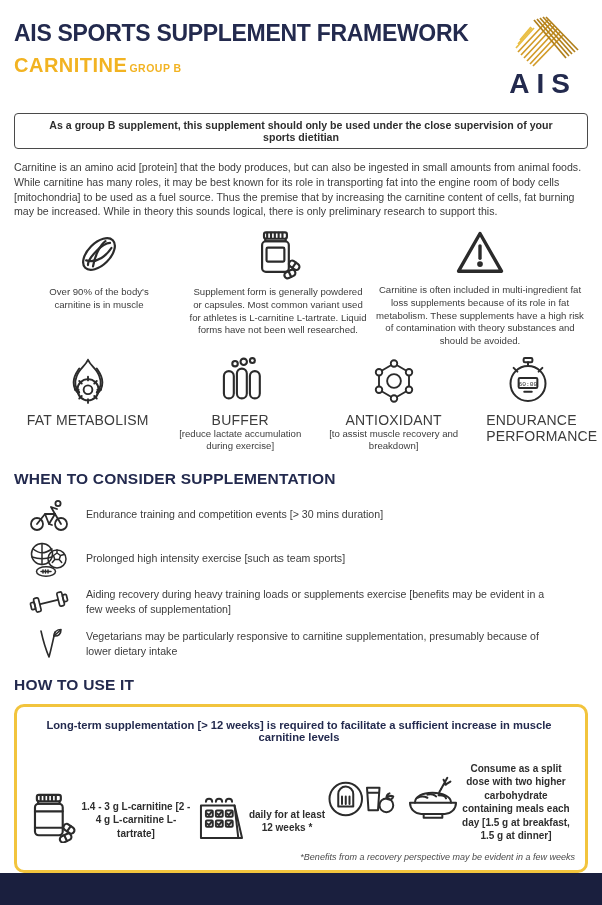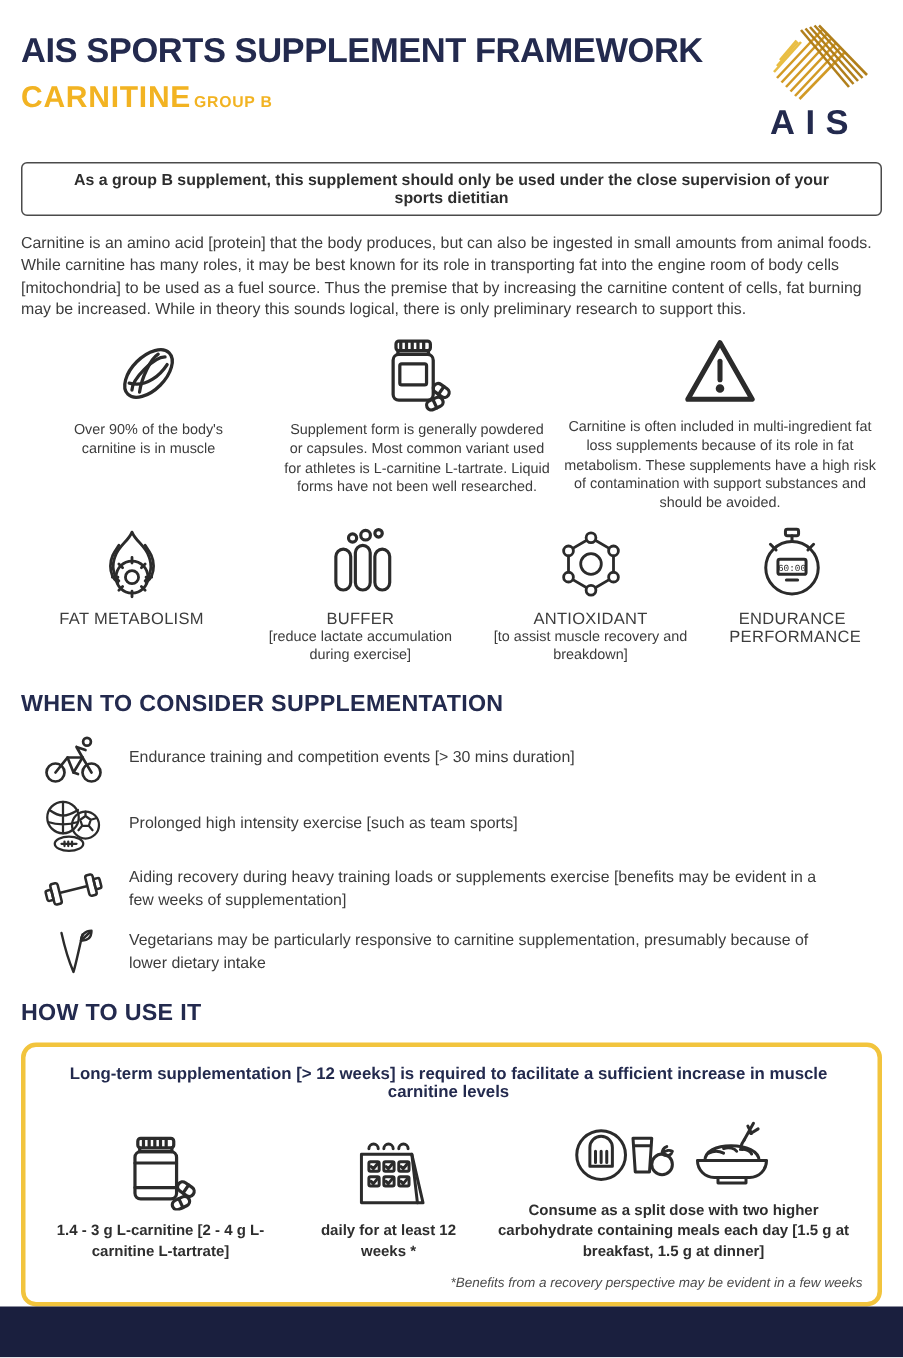--- a/index.html
+++ b/index.html
@@ -8,21 +8,21 @@
   .page { width:602px; height:905px; background:#fff; overflow:hidden; display:flex; flex-direction:column; }
   .content { padding:20px 14px 0 14px; flex:1; }
 
   
   .header { display:flex; justify-content:space-between; align-items:flex-start; }
   .h-title { font-size:23px; font-weight:bold; color:#232A4E; letter-spacing:-0.3px; }
   .h-sub { margin-top:7px; display:flex; align-items:baseline; gap:2px; }
   .h-supp { font-size:20px; font-weight:bold; color:#F2B322; letter-spacing:0.5px; }
   .h-group { font-size:10.5px; font-weight:bold; color:#F2B322; letter-spacing:0.5px; }
   .ais-logo { text-align:center; margin-right:6px; margin-top:-6px; }
-  .ais-logo .ais-word { font-size:23px; font-weight:bold; color:#232A4E; letter-spacing:7px; margin-top:-2px; margin-left:0; }
+  .ais-logo .ais-word { font-size:28px; font-weight:bold; color:#232A4E; letter-spacing:7px; margin-top:-2px; margin-left:0; }
 
   
   .notice { margin-top:13px; border:1.5px solid #4a4a4a; border-radius:4px; padding:5px 24px;
             text-align:center; font-size:10.6px; font-weight:bold; color:#2e2e2e; }
 
   
   .intro { margin-top:11px; font-size:10.6px; line-height:1.4; color:#3c3c3c; }
 
   
   .facts { margin-top:9px; display:flex; align-items:flex-start; }
@@ -36,37 +36,37 @@
   .fact.f3 .cap { max-width:214px; }
 
   
   .sec-head { font-size:15.5px; font-weight:bold; color:#232A4E; letter-spacing:0.2px; }
   .benefits-head { margin-top:13px; }
 
   
   .benefits { margin-top:8px; display:flex; }
   .benefit { display:flex; flex-direction:column; align-items:center; text-align:center; }
   .benefit.b1 { width:148px; } .benefit.b2 { width:158px; } .benefit.b3 { width:150px; } .benefit.b4 { width:120px; }
-  .benefit .lab { margin-top:6px; font-size:11px; color:#3c3c3c; letter-spacing:0.2px; }
+  .benefit .lab { margin-top:6px; font-size:14px; color:#3c3c3c; letter-spacing:0.2px; }
   .benefit .sub { font-size:9.6px; line-height:1.3; color:#3c3c3c; max-width:145px; }
   .benefit.b4 .lab { max-width:84px; }
 
   
   .when-head { margin-top:17px; }
   .when-list { margin-top:10px; }
   .when-item { display:flex; align-items:center; margin-bottom:8px; }
   .when-item .w-icon { width:42px; display:flex; justify-content:center; margin-left:14px; flex:none; }
   .when-item .w-text { margin-left:16px; font-size:10.6px; line-height:1.35; color:#3c3c3c; max-width:470px; }
 
   
   .how-head { margin-top:14px; }
   .how-box { margin-top:10px; border:3px solid #F2C43D; border-radius:10px; padding:12px 10px 8px 6px; }
   .how-title { text-align:center; font-size:11.2px; font-weight:bold; color:#232A4E; }
   .how-steps { display:flex; margin-top:12px; align-items:flex-end; }
-  .step { display:flex; flex-direction:column; align-items:center; }
+  .step { display:flex; flex-direction:row; align-items:center; }
   .step.s1 { width:168px; } .step.s2 { width:136px; } .step.s3 { width:244px; }
   .step .icons { display:flex; align-items:flex-end; gap:8px; }
   .step .s-cap { margin-top:7px; font-size:10px; font-weight:bold; line-height:1.35; text-align:center; color:#2e2e2e; }
   .step.s1 .s-cap { max-width:160px; } .step.s2 .s-cap { max-width:100px; } .step.s3 .s-cap { max-width:235px; }
   .how-foot { margin-top:9px; text-align:right; font-size:9px; font-style:italic; color:#4a4a4a; }
 
   
   .footer { margin-top:auto; background:#1A1F3E; height:110px; padding:10px 30px 8px 30px;
             display:flex; flex-direction:column; justify-content:space-around; }
 
@@ -155,21 +155,21 @@
         <div class="cap">Supplement form is generally powdered or capsules. Most common variant used for athletes is L-carnitine L-tartrate. Liquid forms have not been well researched.</div>
       </div>
       <div class="fact f3">
         <span>
           <svg width="52" height="50" viewBox="0 0 40 38" class="ic" style="stroke-width:2.6">
             <path d="M20 4 L36.5 33 H3.5 Z"></path>
             <path d="M20 13.5 V23"></path>
             <circle cx="20" cy="27.5" r="0.9" fill="#2b2b2b"></circle>
           </svg>
         </span>
-        <div class="cap">Carnitine is often included in multi-ingredient fat loss supplements because of its role in fat metabolism. These supplements have a high risk of contamination with support substances and should be avoided.</div>
+        <div class="cap">Carnitine is often included in multi-ingredient fat loss supplements because of its role in fat metabolism. These supplements have a high risk of contamination with theory substances and should be avoided.</div>
       </div>
     </div>
 
     <div class="benefits">
       <div class="benefit b1">
         <span>
           <svg width="50" height="50" viewBox="0 0 40 40" class="ic" style="stroke-width:1.5">
             <path d="M20 3 C18 8 13 10 11 16 C9 21 10 26 13 29 M20 3 C22 8 27 10 29 16 C31 21 30 26 27 29"></path>
             <path d="M13 10 C11 13 8.5 16 8.5 21 C8.5 25 10 28 12.5 30"></path>
             <path d="M27 10 C29 13 31.5 16 31.5 21 C31.5 25 30 28 27.5 30"></path>

